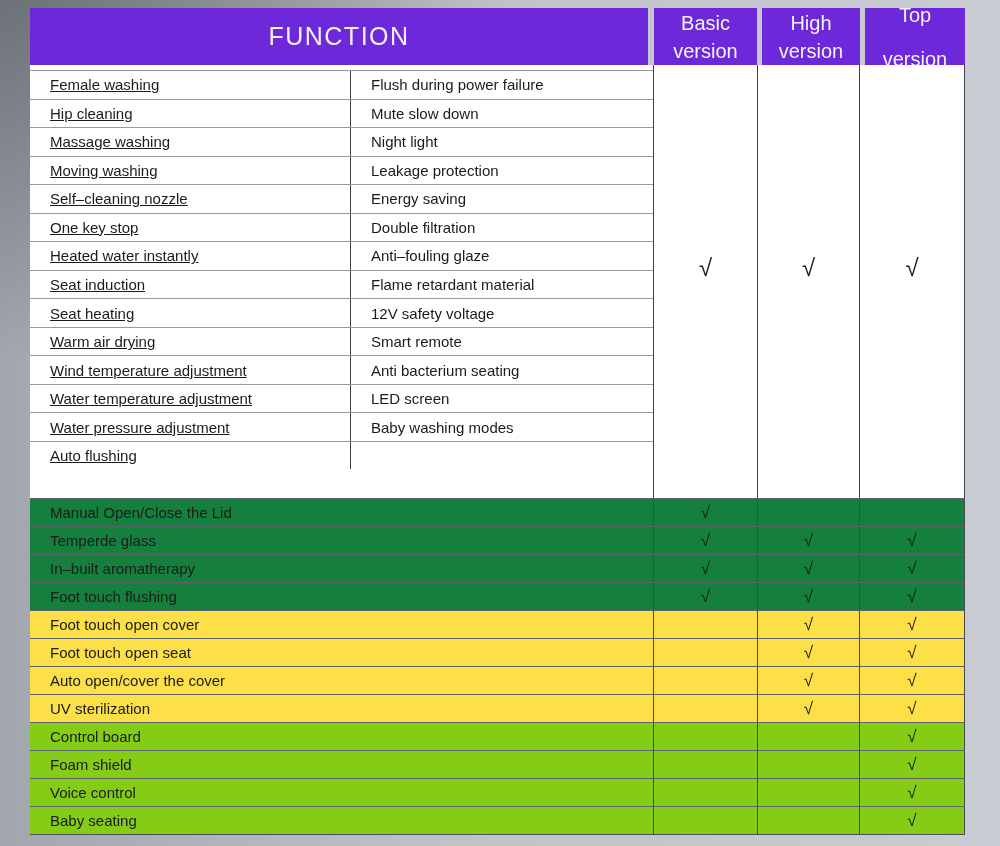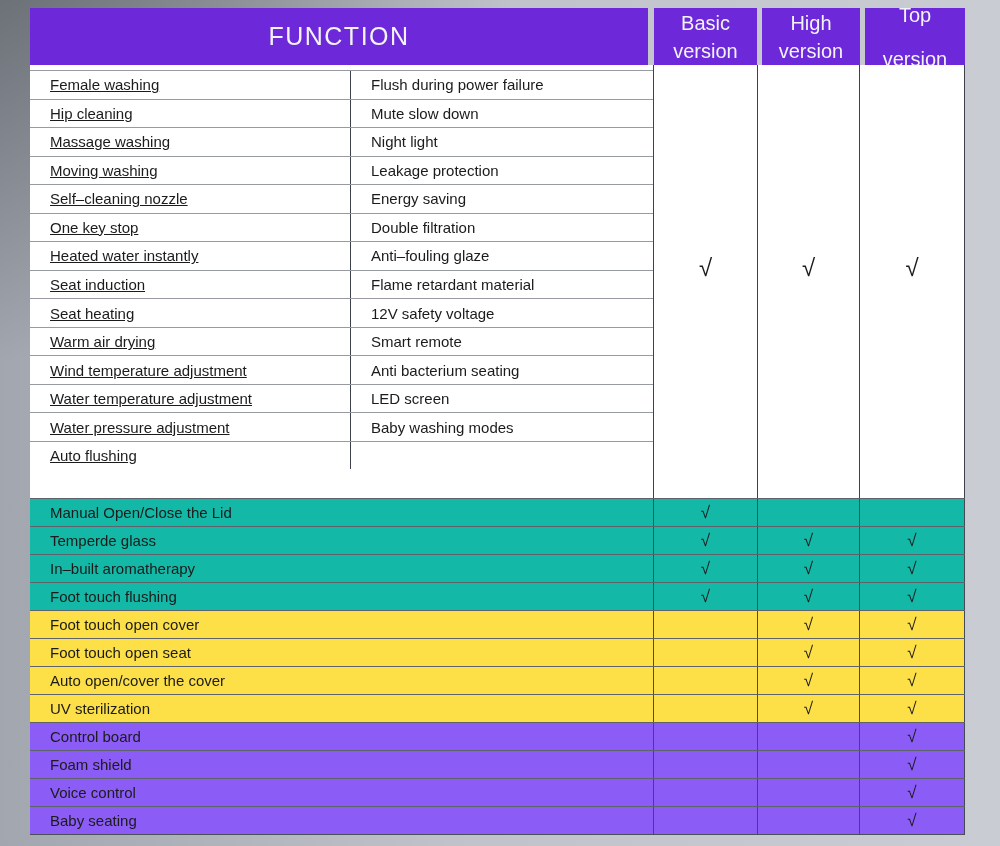--- a/index.html
+++ b/index.html
@@ -30,23 +30,23 @@
   .fn-row .c2{width:303px;padding-left:20px;display:flex;align-items:center;font-size:15px;border-left:1px solid #3c414a;}
   .vcol{display:flex;align-items:center;justify-content:center;font-size:24px;border-left:1px solid #3c414a;}
   .vcol span{transform:translateY(-14px);}
   .vcol-basic{width:104px;}
   .vcol-high{width:102px;}
   .vcol-top{width:106px;border-right:1px solid #3c414a;}
 
   
   .lower{border-bottom:1px solid #4a4f58;}
   .low-row{display:flex;height:28px;border-top:1px solid #5d626b;}
-  .low-row.g0{background:#14b8a6;}
+  .low-row.g0{background:#15803d;}
   .low-row.g1{background:#fde047;}
-  .low-row.g2{background:#8b5cf6;}
+  .low-row.g2{background:#84cc16;}
   .low-label{width:623px;padding-left:20px;display:flex;align-items:center;font-size:15px;}
   .low-check{display:flex;align-items:center;justify-content:center;font-size:17px;border-left:1px solid #434a55;}
   .lc-basic{width:104px;}
   .lc-high{width:102px;}
   .lc-top{width:106px;border-right:1px solid #434a55;}
 </style>
 </head>
 <body>
 
 <div class="sheet">

